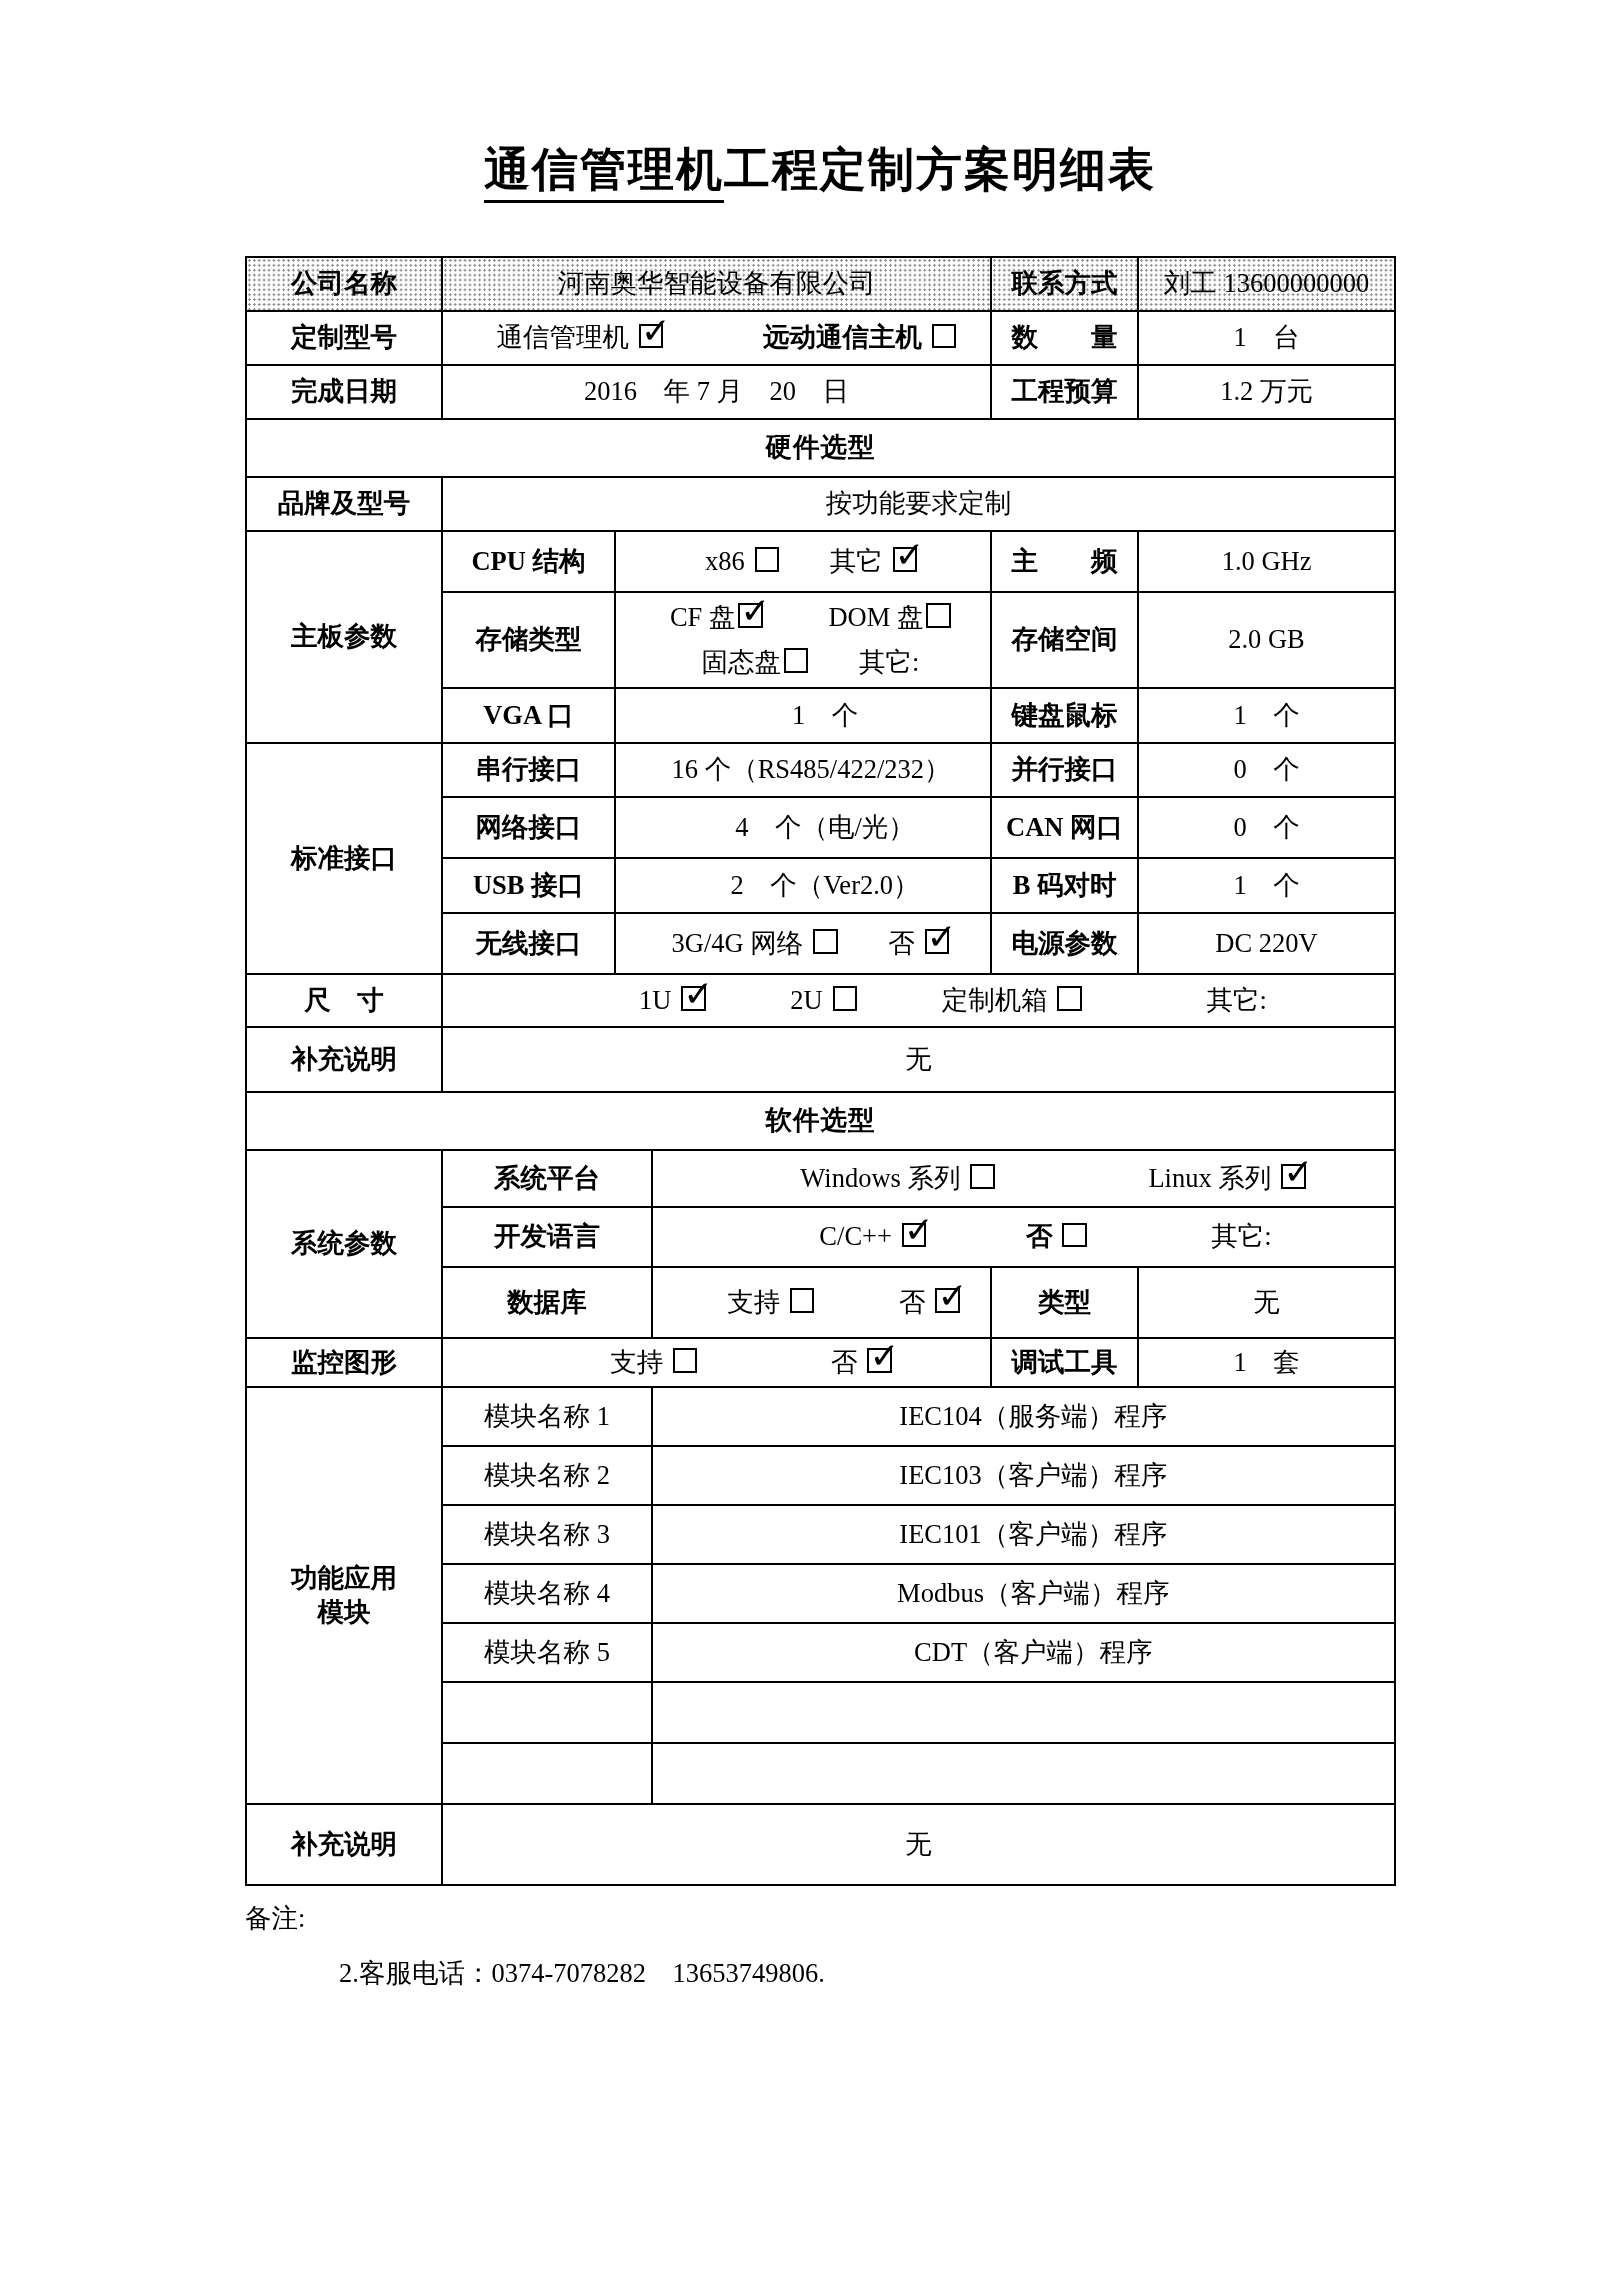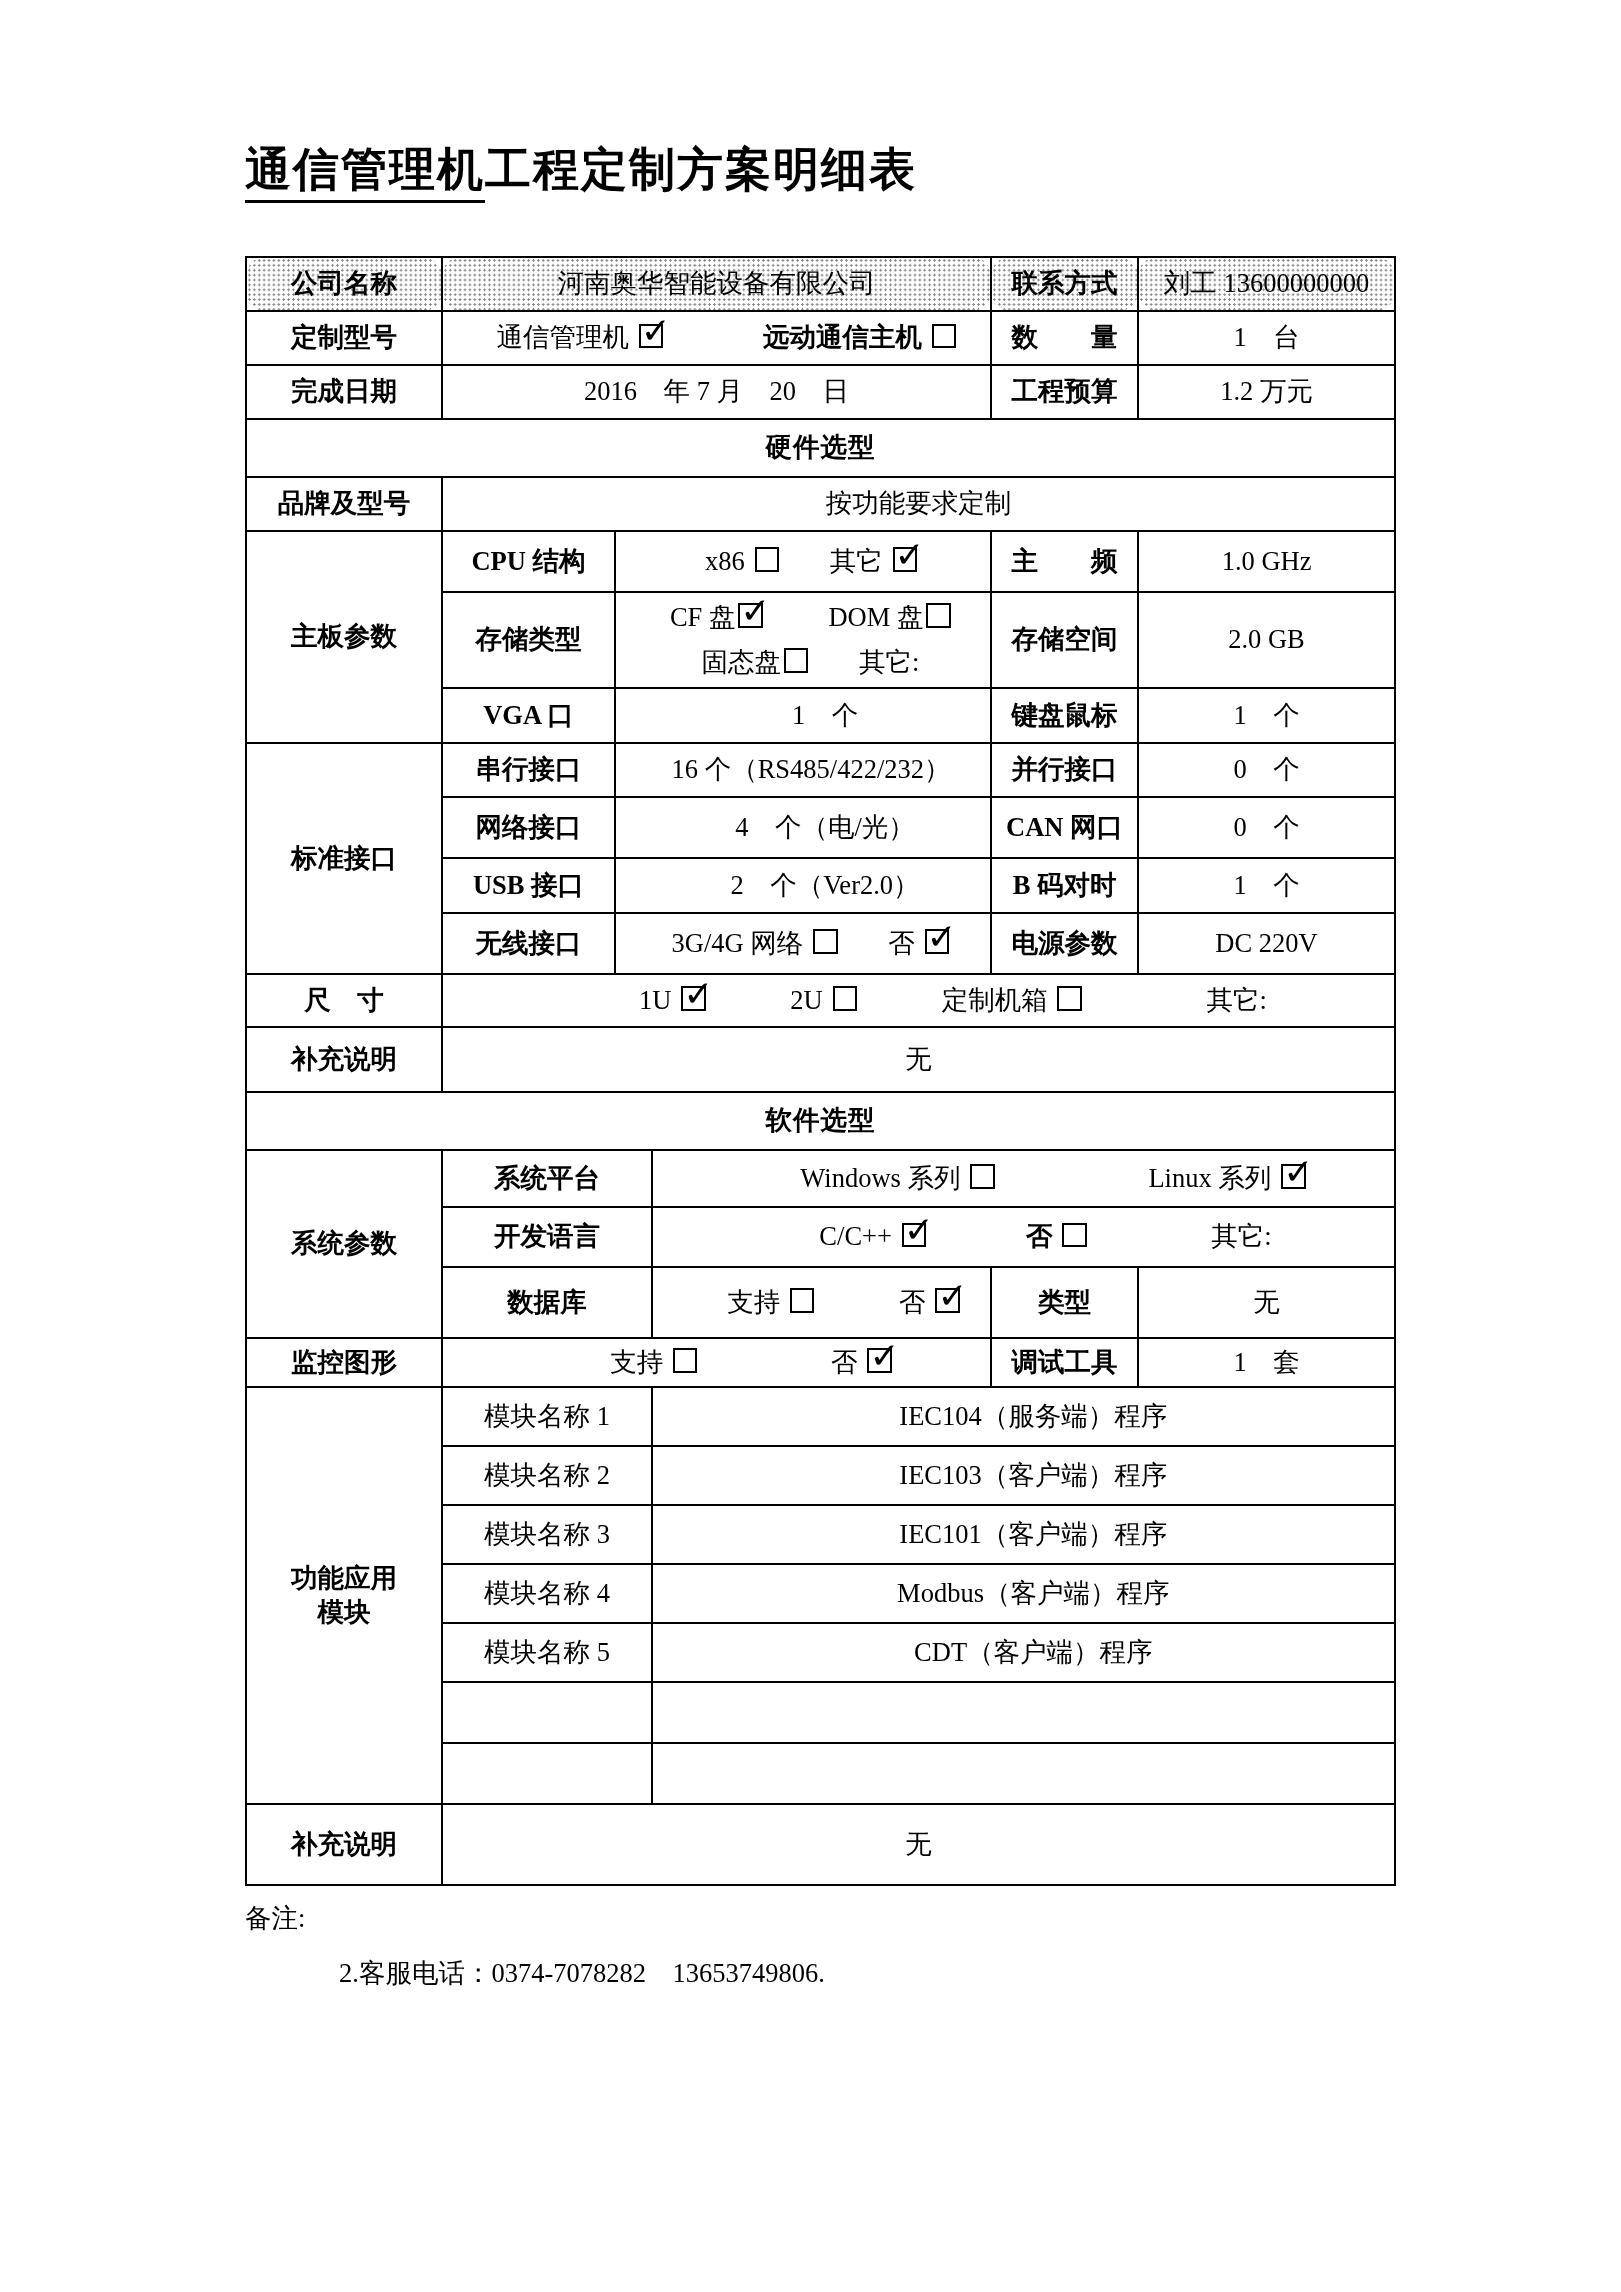--- a/index.html
+++ b/index.html
@@ -13,21 +13,21 @@
   }
   
   .hdr {
     width:1150px;
     display:flex; justify-content:space-between; align-items:flex-end;
     font-size:24.5px; padding-bottom:7.8px;
     border-bottom:3.9px solid #000;
   }
   
   .title {
-    margin-top:49px; text-align:left;
+    margin-top:49px; text-align:center;
     font-size:46px; font-weight:bold; letter-spacing:2px;
     white-space:nowrap;
   }
   .title .u { border-bottom:3.9px solid #000; padding-bottom:4.9px; }
   
   table.form {
     margin-top:55px;
     width:1150px; table-layout:fixed;
     border-collapse:collapse;
     border:2.9px solid #000;
@@ -44,21 +44,20 @@
   .pl15{ padding-left:14.7px; } .pl20{ padding-left:19.6px; } .pl35{ padding-left:16px; }
   .pl45{ padding-left:44px; } .pl60{ padding-left:59px; } .pl70{ padding-left:69px; }
   .g45{ margin-left:44px; } .g60{ margin-left:59px; } .g80{ margin-left:78px; }
   .g95{ margin-left:93px;font-weight:bold; } .g120{ margin-left:118px; }
   .g130{ margin-left:127px; } .g150{ margin-left:147px; }
   .mt12{ margin-top:11.8px; }
   
   tr.dotted td {
     background-image:radial-gradient(circle, #8a8a8a 1px, transparent 1.3px);
     background-size:4.9px 4.9px;
-    border-radius:19px;
   }
   
   .h50{height:49px;} .h52{height:58px;} .h54{height:53px;} .h55{height:54px;}
   .h56{height:55px;} .h58{height:57px;} .h59{height:58px;} .h60{height:59px;}
   .h61{height:60px;} .h62{height:61px;} .h66{height:65px;} .h72{height:71px;}
   .h83{height:81px;} .h98{height:96px;}
   
   .cb {
     display:inline-block; width:24.5px; height:24.5px;
     border:2px solid #000; position:relative;

